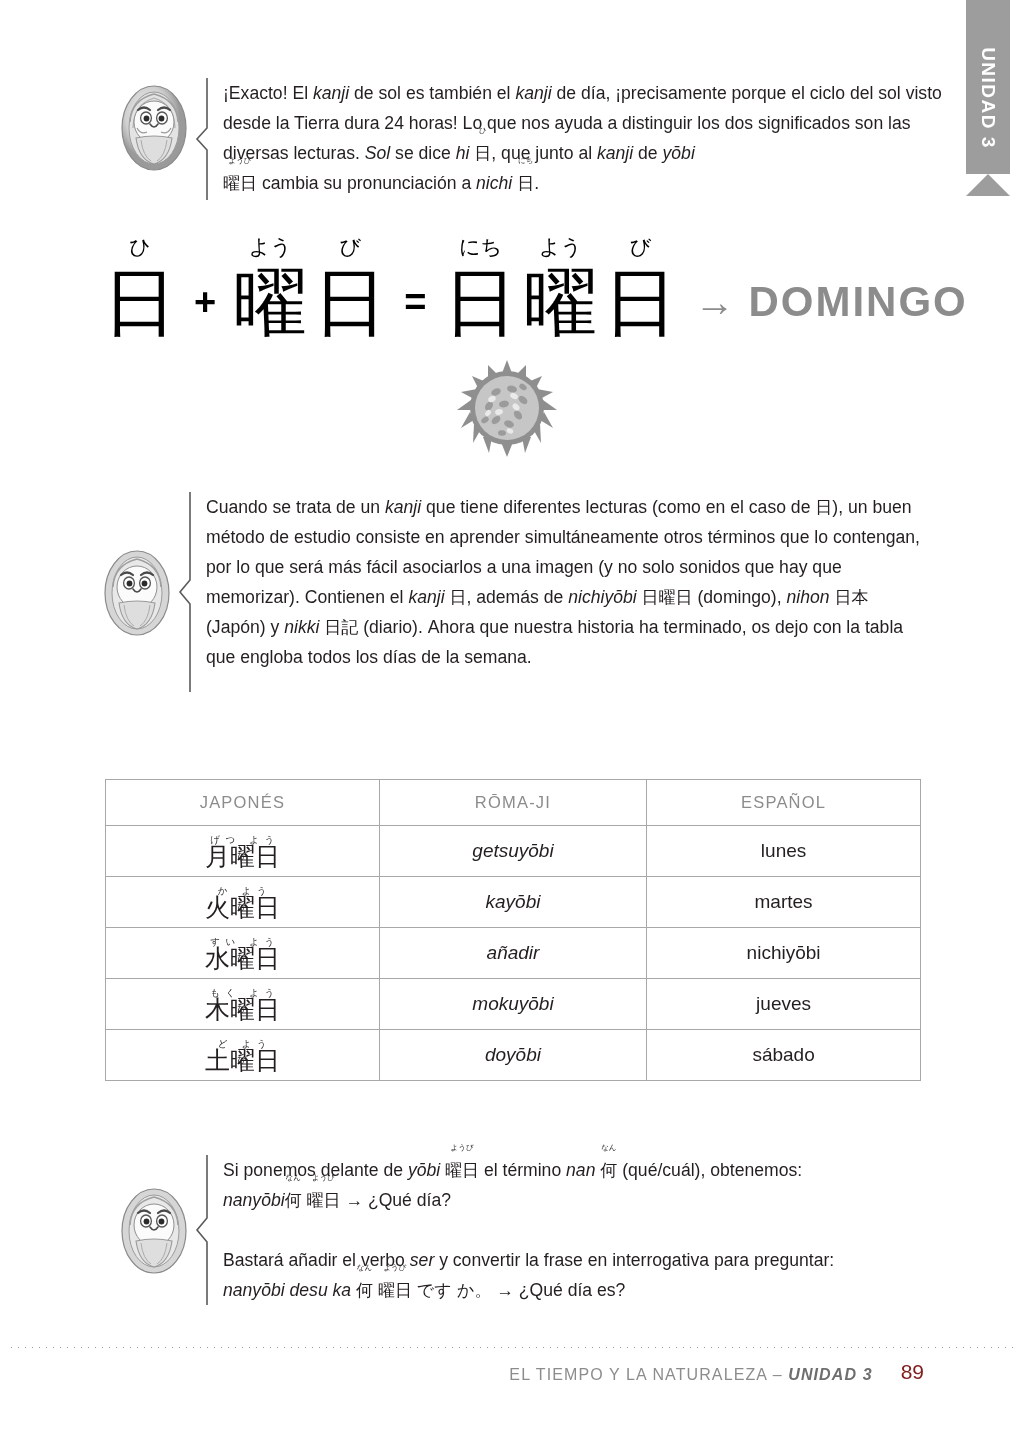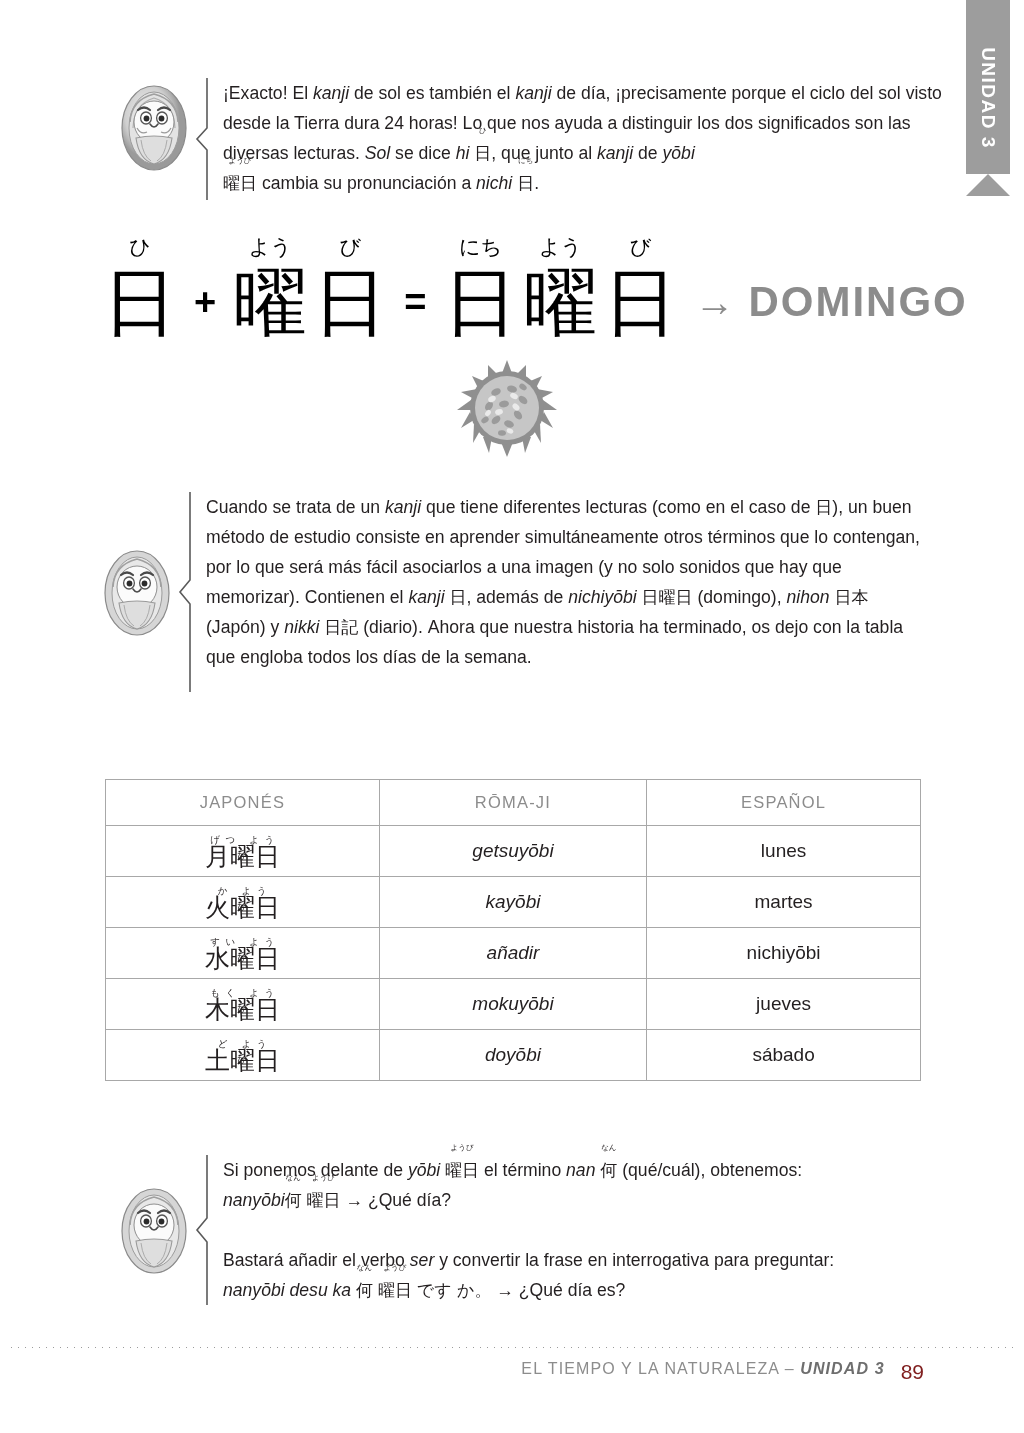--- a/index.html
+++ b/index.html
@@ -227,22 +227,22 @@
     height: 2px;
     background-image: radial-gradient(circle, #9b9b9b 0.9px, transparent 1px);
     background-size: 7px 3px;
     background-repeat: repeat-x;
   }
   .footer {
     position: absolute;
     right: 100px;
     top: 1360px;
     display: flex;
-    align-items: flex-start;
-    gap: 16px;
+    align-items: flex-end;
+    gap: 28px;
   }
   .footer-title {
     font-size: 16px;
     color: #8c8c8c;
     letter-spacing: 1.1px;
   }
   .footer-unit {
     font-weight: bold;
     font-style: italic;
     color: #6e6e6e;

